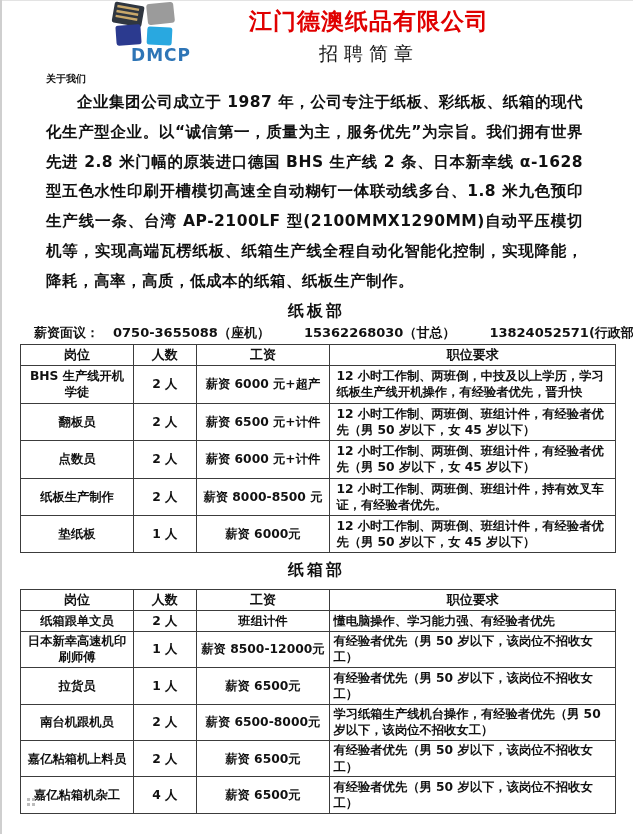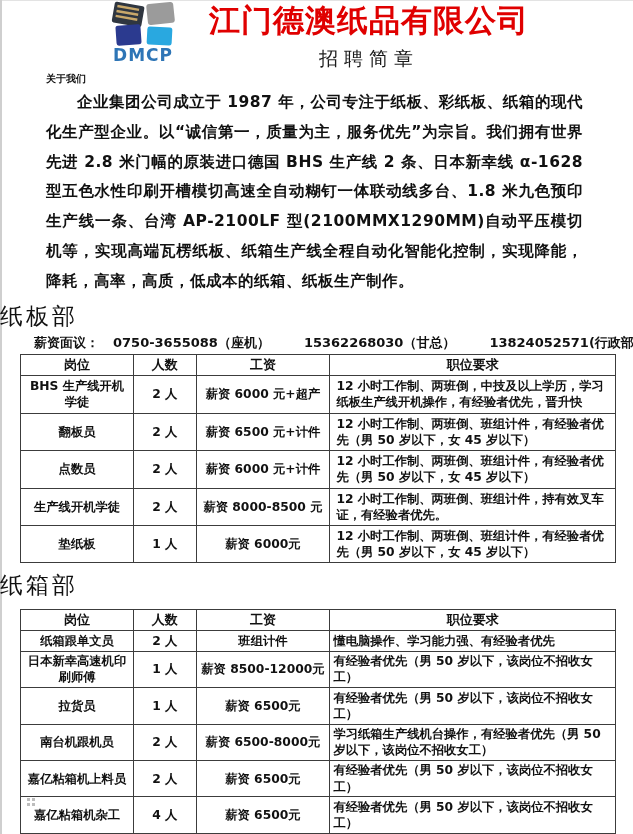--- a/index.html
+++ b/index.html
@@ -5,34 +5,34 @@
   * { margin:0; padding:0; box-sizing:border-box; }
   html,body { background:#ffffff; }
   body { font-family:"DejaVu Sans","Liberation Sans",sans-serif; }
   .page {
     position:relative; width:633px; height:834px; margin:0 auto;
     background:#fff; overflow:hidden; color:#111;
     box-shadow: inset 2px 0 0 #cfcfcf, inset 0 1px 0 #e3e3e3;
   }
   
   .header { position:relative; height:64px; }
-  .logo { position:absolute; left:95px; top:1px; width:96px; text-align:center; }
+  .logo { position:absolute; left:95px; top:1px; width:96px; text-align:right; }
   .logo-mark { display:block; margin:0 auto; }
   .logo-text { font-size:17px; font-weight:bold; letter-spacing:1px; color:#2e75b6; line-height:1; }
   .titles { margin-left:105px; text-align:center; }
-  .main-title { font-size:31px; font-weight:bold; letter-spacing:1px; }
+  .main-title { font-size:23px; font-weight:bold; letter-spacing:1px; padding-top:6px; }
   .sub-title { font-size:19px; font-weight:normal; letter-spacing:6px; color:#1a1a1a; margin-top:4px; }
   
   .about-heading { margin:8px 0 0 46px; font-size:10px; font-weight:bold; }
   .about-body {
     margin:2px 50px 0 46px; font-size:15.5px; font-weight:bold;
     line-height:1.92; text-align:justify; text-indent:2em; letter-spacing:0.5px;
   }
   
-  .section-title { text-align:left; font-size:23px; font-weight:normal; letter-spacing:3px; margin-top:5px; }
+  .section-title { text-align:center; font-size:16px; font-weight:bold; letter-spacing:3px; margin-top:5px; }
   .contact-line { margin:2px 18px 2px 34px; font-size:13px; font-weight:bold; white-space:nowrap; }
   .contact-line .gap1 { margin-left:14px; }
   .contact-line .gap2 { margin-left:34px; }
   
   .tbl-wrap { margin:2px 17px 0 20px; }
   table { width:100%; border-collapse:collapse; table-layout:fixed; }
   th, td { border:1.6px solid #3c3c3c; font-weight:bold; vertical-align:middle; }
   th { font-size:13px; padding:1px 2px; }
   td { font-size:12.3px; line-height:1.32; padding:2px 3px; text-align:center; }
   td.req { text-align:left; padding-left:6px; }
@@ -105,21 +105,21 @@
             <td>薪资 6500 元+计件</td>
             <td class="req">12 小时工作制、两班倒、班组计件，有经验者优先（男 50 岁以下，女 45 岁以下）</td>
           </tr>
           <tr>
             <td>点数员</td>
             <td>2 人</td>
             <td>薪资 6000 元+计件</td>
             <td class="req">12 小时工作制、两班倒、班组计件，有经验者优先（男 50 岁以下，女 45 岁以下）</td>
           </tr>
           <tr>
-            <td>生产线开机学徒</td>
+            <td>纸板生产制作</td>
             <td>2 人</td>
             <td>薪资 8000-8500 元</td>
             <td class="req">12 小时工作制、两班倒、班组计件，持有效叉车证，有经验者优先。</td>
           </tr>
           <tr>
             <td>垫纸板</td>
             <td>1 人</td>
             <td>薪资 6000元</td>
             <td class="req">12 小时工作制、两班倒、班组计件，有经验者优先（男 50 岁以下，女 45 岁以下）</td>
           </tr>

